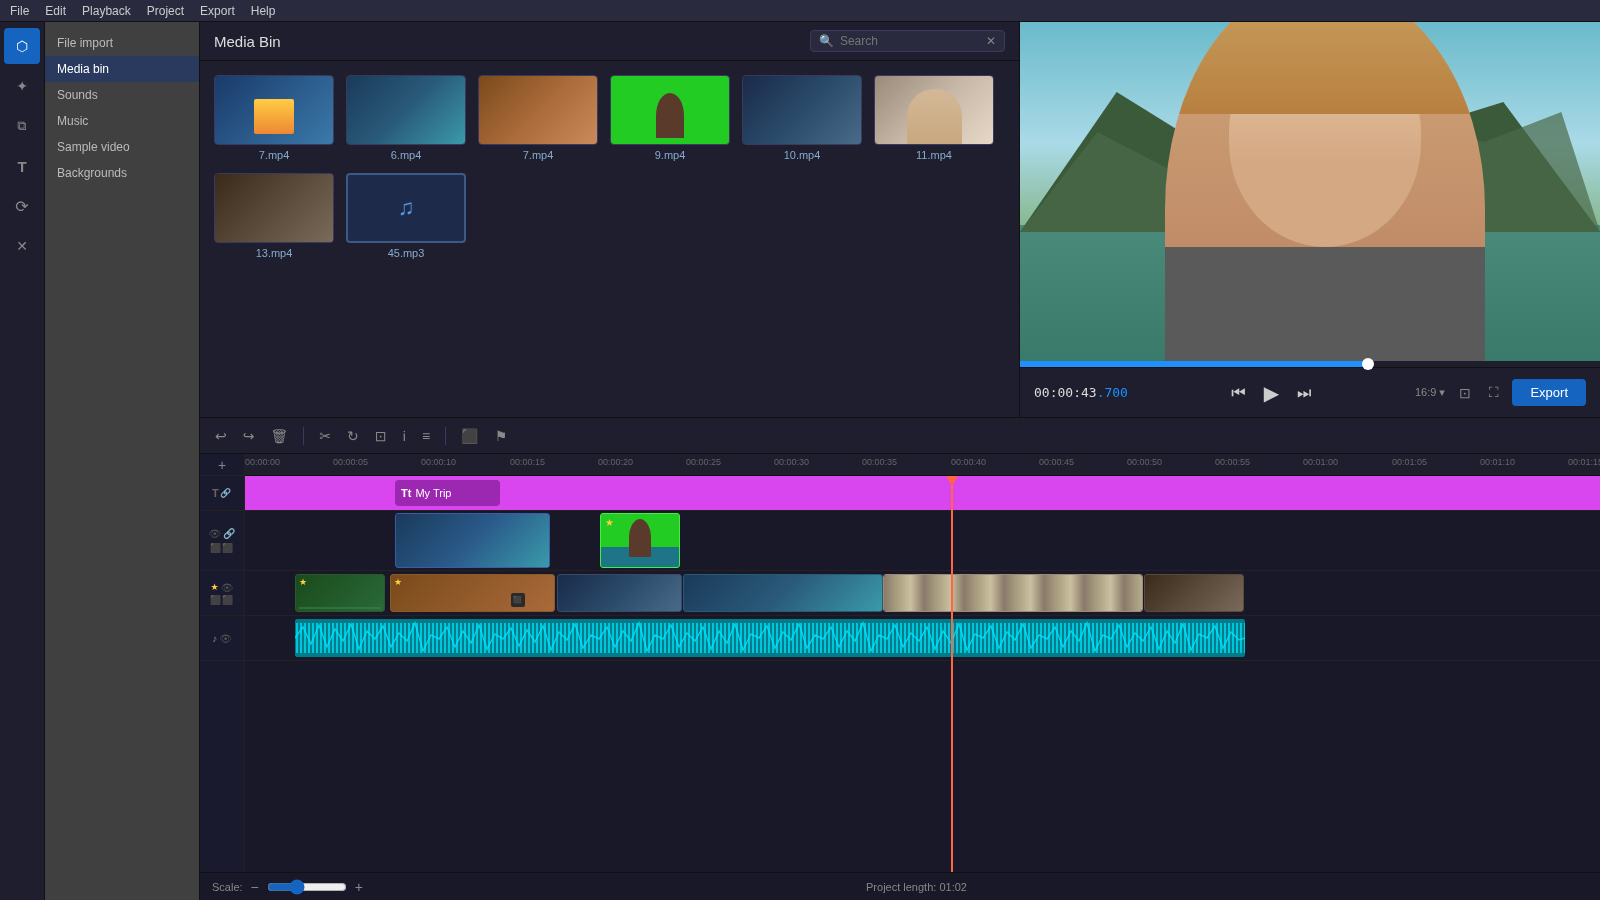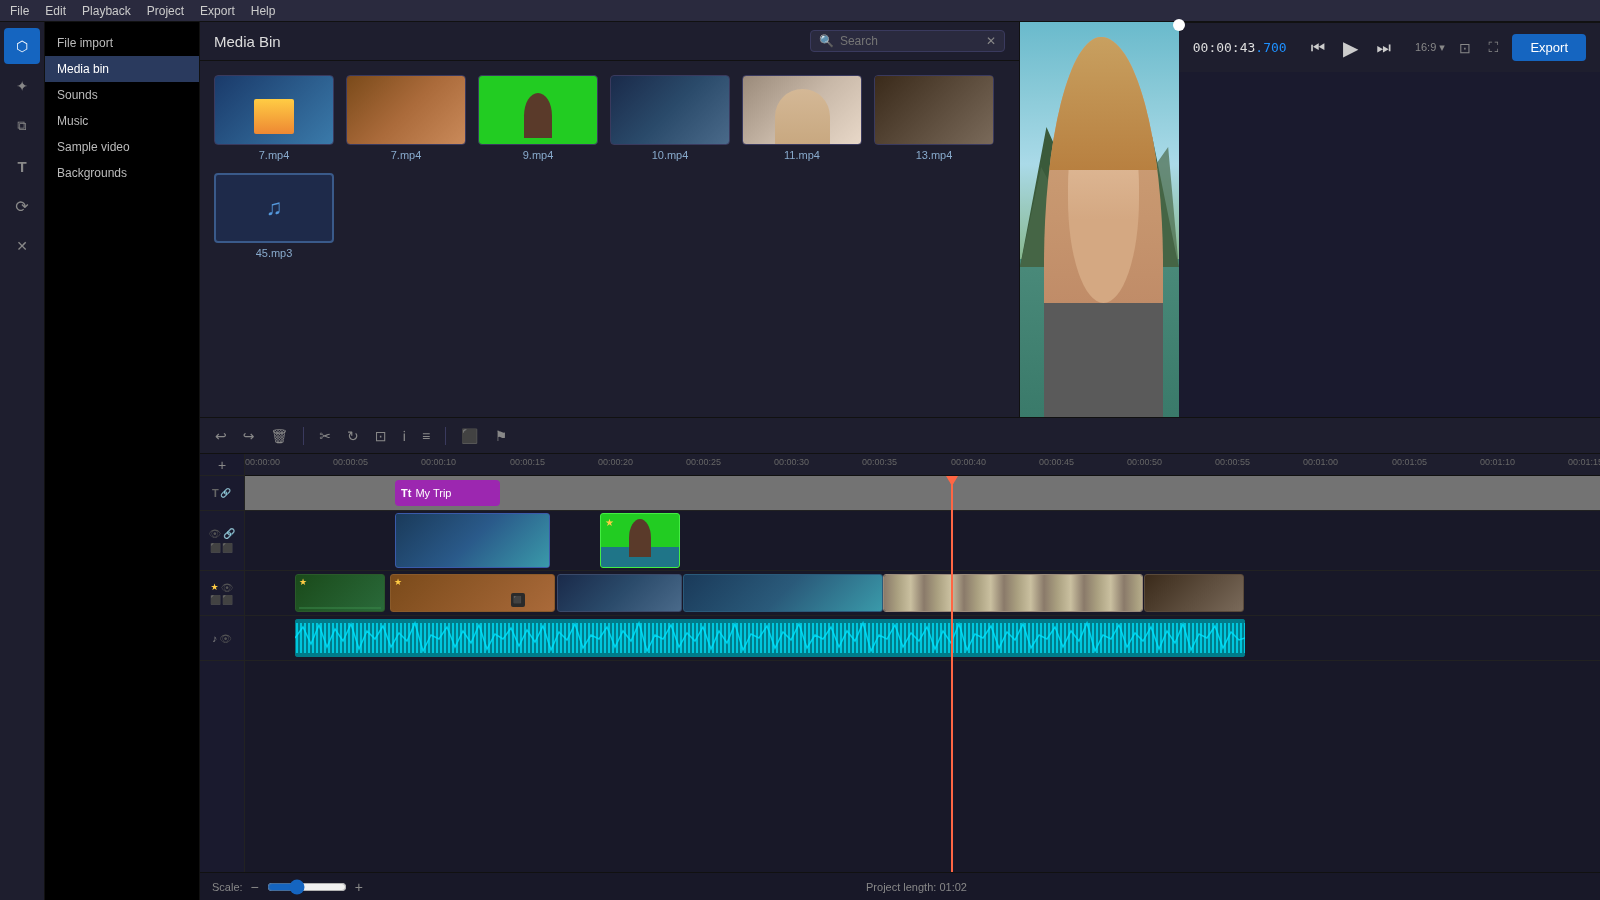--- a/index.html
+++ b/index.html
@@ -11,21 +11,21 @@
 
     
     .main-layout { display: flex; height: calc(900px - 22px); }
 
     
     .sidebar-icons { width: 45px; background: #1e1e2e; display: flex; flex-direction: column; align-items: center; padding-top: 6px; gap: 4px; border-right: 1px solid #111; }
     .sidebar-icon { width: 36px; height: 36px; border-radius: 4px; display: flex; align-items: center; justify-content: center; cursor: pointer; color: #888; font-size: 16px; }
     .sidebar-icon.active { background: #1565c0; color: #fff; }
 
     
-    .left-panel { width: 155px; background: #000000; border-right: 1px solid #111; padding: 8px 0; }
+    .left-panel { width: 155px; background: #404040; border-right: 1px solid #111; padding: 8px 0; }
     .left-panel-item { padding: 6px 12px; cursor: pointer; color: #bbb; font-size: 12px; }
     .left-panel-item.active { background: #2a3a5e; color: #fff; }
 
     
     .content-area { flex: 1; display: flex; flex-direction: column; }
 
     
     .top-area { display: flex; height: 395px; }
 
     
@@ -46,21 +46,21 @@
     .thumb-3 { background: linear-gradient(135deg, #1a3a5a 0%, #2a5a7a 50%, #3a9aaa 100%); }
     .thumb-4 { background: linear-gradient(135deg, #7a4a1a 0%, #aa6a3a 50%, #ca8a5a 100%); }
     .thumb-5 { background: #22cc22; display: flex; align-items: center; justify-content: center; }
     .thumb-6 { background: linear-gradient(135deg, #1a2a4a 0%, #2a4a6a 50%, #4a6a8a 100%); }
     .thumb-7 { background: linear-gradient(135deg, #8a7a6a 0%, #aaa080 50%, #cac0a0 100%); }
     .thumb-8 { background: linear-gradient(135deg, #2a2a4a 0%, #3a3a6a 50%, #5a5a8a 100%); }
     .thumb-9 { background: linear-gradient(135deg, #3a2a1a 0%, #5a4a3a 50%, #7a6a5a 100%); }
     .thumb-audio { background: linear-gradient(135deg, #1a2a4a 0%, #2a3a5a 50%, #3a5a7a 100%); display: flex; align-items: center; justify-content: center; }
 
     
-    .preview-panel { flex: 1; background: #1a1a2e; display: flex; flex-direction: row; }
+    .preview-panel { flex: 1; background: #1a1a2e; display: flex; flex-direction: column; }
     .preview-video { flex: 1; background: #000; position: relative; overflow: hidden; }
     .preview-controls { height: 50px; background: #1e1e2e; display: flex; align-items: center; gap: 10px; padding: 0 14px; border-top: 1px solid #111; }
     .ctrl-btn { background: none; border: none; color: #ccc; cursor: pointer; font-size: 16px; padding: 4px; }
     .aspect-label { color: #888; font-size: 11px; }
     .icon-btn { background: none; border: none; color: #888; cursor: pointer; font-size: 14px; padding: 2px 4px; }
     .export-btn { background: #1565c0; color: #fff; border: none; border-radius: 4px; padding: 6px 18px; cursor: pointer; font-size: 13px; margin-left: auto; }
 
     
     .timeline-area { flex: 1; background: #181828; display: flex; flex-direction: column; border-top: 1px solid #111; }
     .timeline-toolbar { height: 36px; background: #1e1e2e; display: flex; align-items: center; gap: 6px; padding: 0 10px; border-bottom: 1px solid #111; }
@@ -132,20 +132,24 @@
             <span style="color:#888;cursor:pointer;">✕</span>
           </div>
         </div>
         <div class="media-grid">
 
           <div class="media-item">
             <div class="media-thumb thumb-2" style="position:relative;">
               <div style="position:absolute;bottom:10px;left:50%;transform:translateX(-50%);width:40px;height:35px;background:linear-gradient(180deg,#ffcc44,#ee8833);border-radius:2px;"></div>
             </div>
             <span class="media-label">7.mp4</span>
+          </div>
+          <div class="media-item">
+            <div class="media-thumb thumb-3"></div>
+            <span class="media-label">6.mp4</span>
           </div>
           <div class="media-item">
             <div class="media-thumb thumb-4"></div>
             <span class="media-label">7.mp4</span>
           </div>
 
           <div class="media-item">
             <div class="media-thumb thumb-5" style="background:#22cc22;display:flex;align-items:center;justify-content:center;">
               <div style="width:28px;height:45px;background:#5a3a2a;border-radius:50% 50% 0 0;position:relative;top:5px;"></div>
             </div>
@@ -303,21 +307,21 @@
               </div>
             </div>
           </div>
 
           <div class="timeline-tracks" style="position:relative;overflow-x:hidden;">
 
             <div class="playhead" style="left:706px;top:0;bottom:0;position:absolute;width:2px;background:#ff6644;z-index:20;">
               <div style="position:absolute;top:0;left:-5px;width:0;height:0;border-left:6px solid transparent;border-right:6px solid transparent;border-top:10px solid #ff6644;"></div>
             </div>
 
-            <div class="track-row" style="height:35px;position:relative;background:#737373;">
+            <div class="track-row" style="height:35px;position:relative;background:#d946ef;">
               <div style="position:absolute;left:150px;top:4px;width:105px;height:26px;background:#9c27b0;border-radius:4px;display:flex;align-items:center;padding:0 6px;gap:4px;cursor:pointer;">
                 <span style="font-size:11px;color:#fff;font-weight:bold;">Tt</span>
                 <span style="font-size:11px;color:#fff;">My Trip</span>
               </div>
             </div>
 
             <div class="track-row" style="height:60px;position:relative;background:#181828;border-bottom:1px solid #222;">
 
               <div style="position:absolute;left:150px;top:2px;width:155px;height:55px;background:linear-gradient(135deg,#1a3a5a,#2a5a8a,#3a9aaa);border-radius:3px;cursor:pointer;overflow:hidden;border:1px solid #3a5aaa;">
                 <div style="position:absolute;bottom:0;left:0;right:0;height:3px;background:#5a7aaa;"></div>

